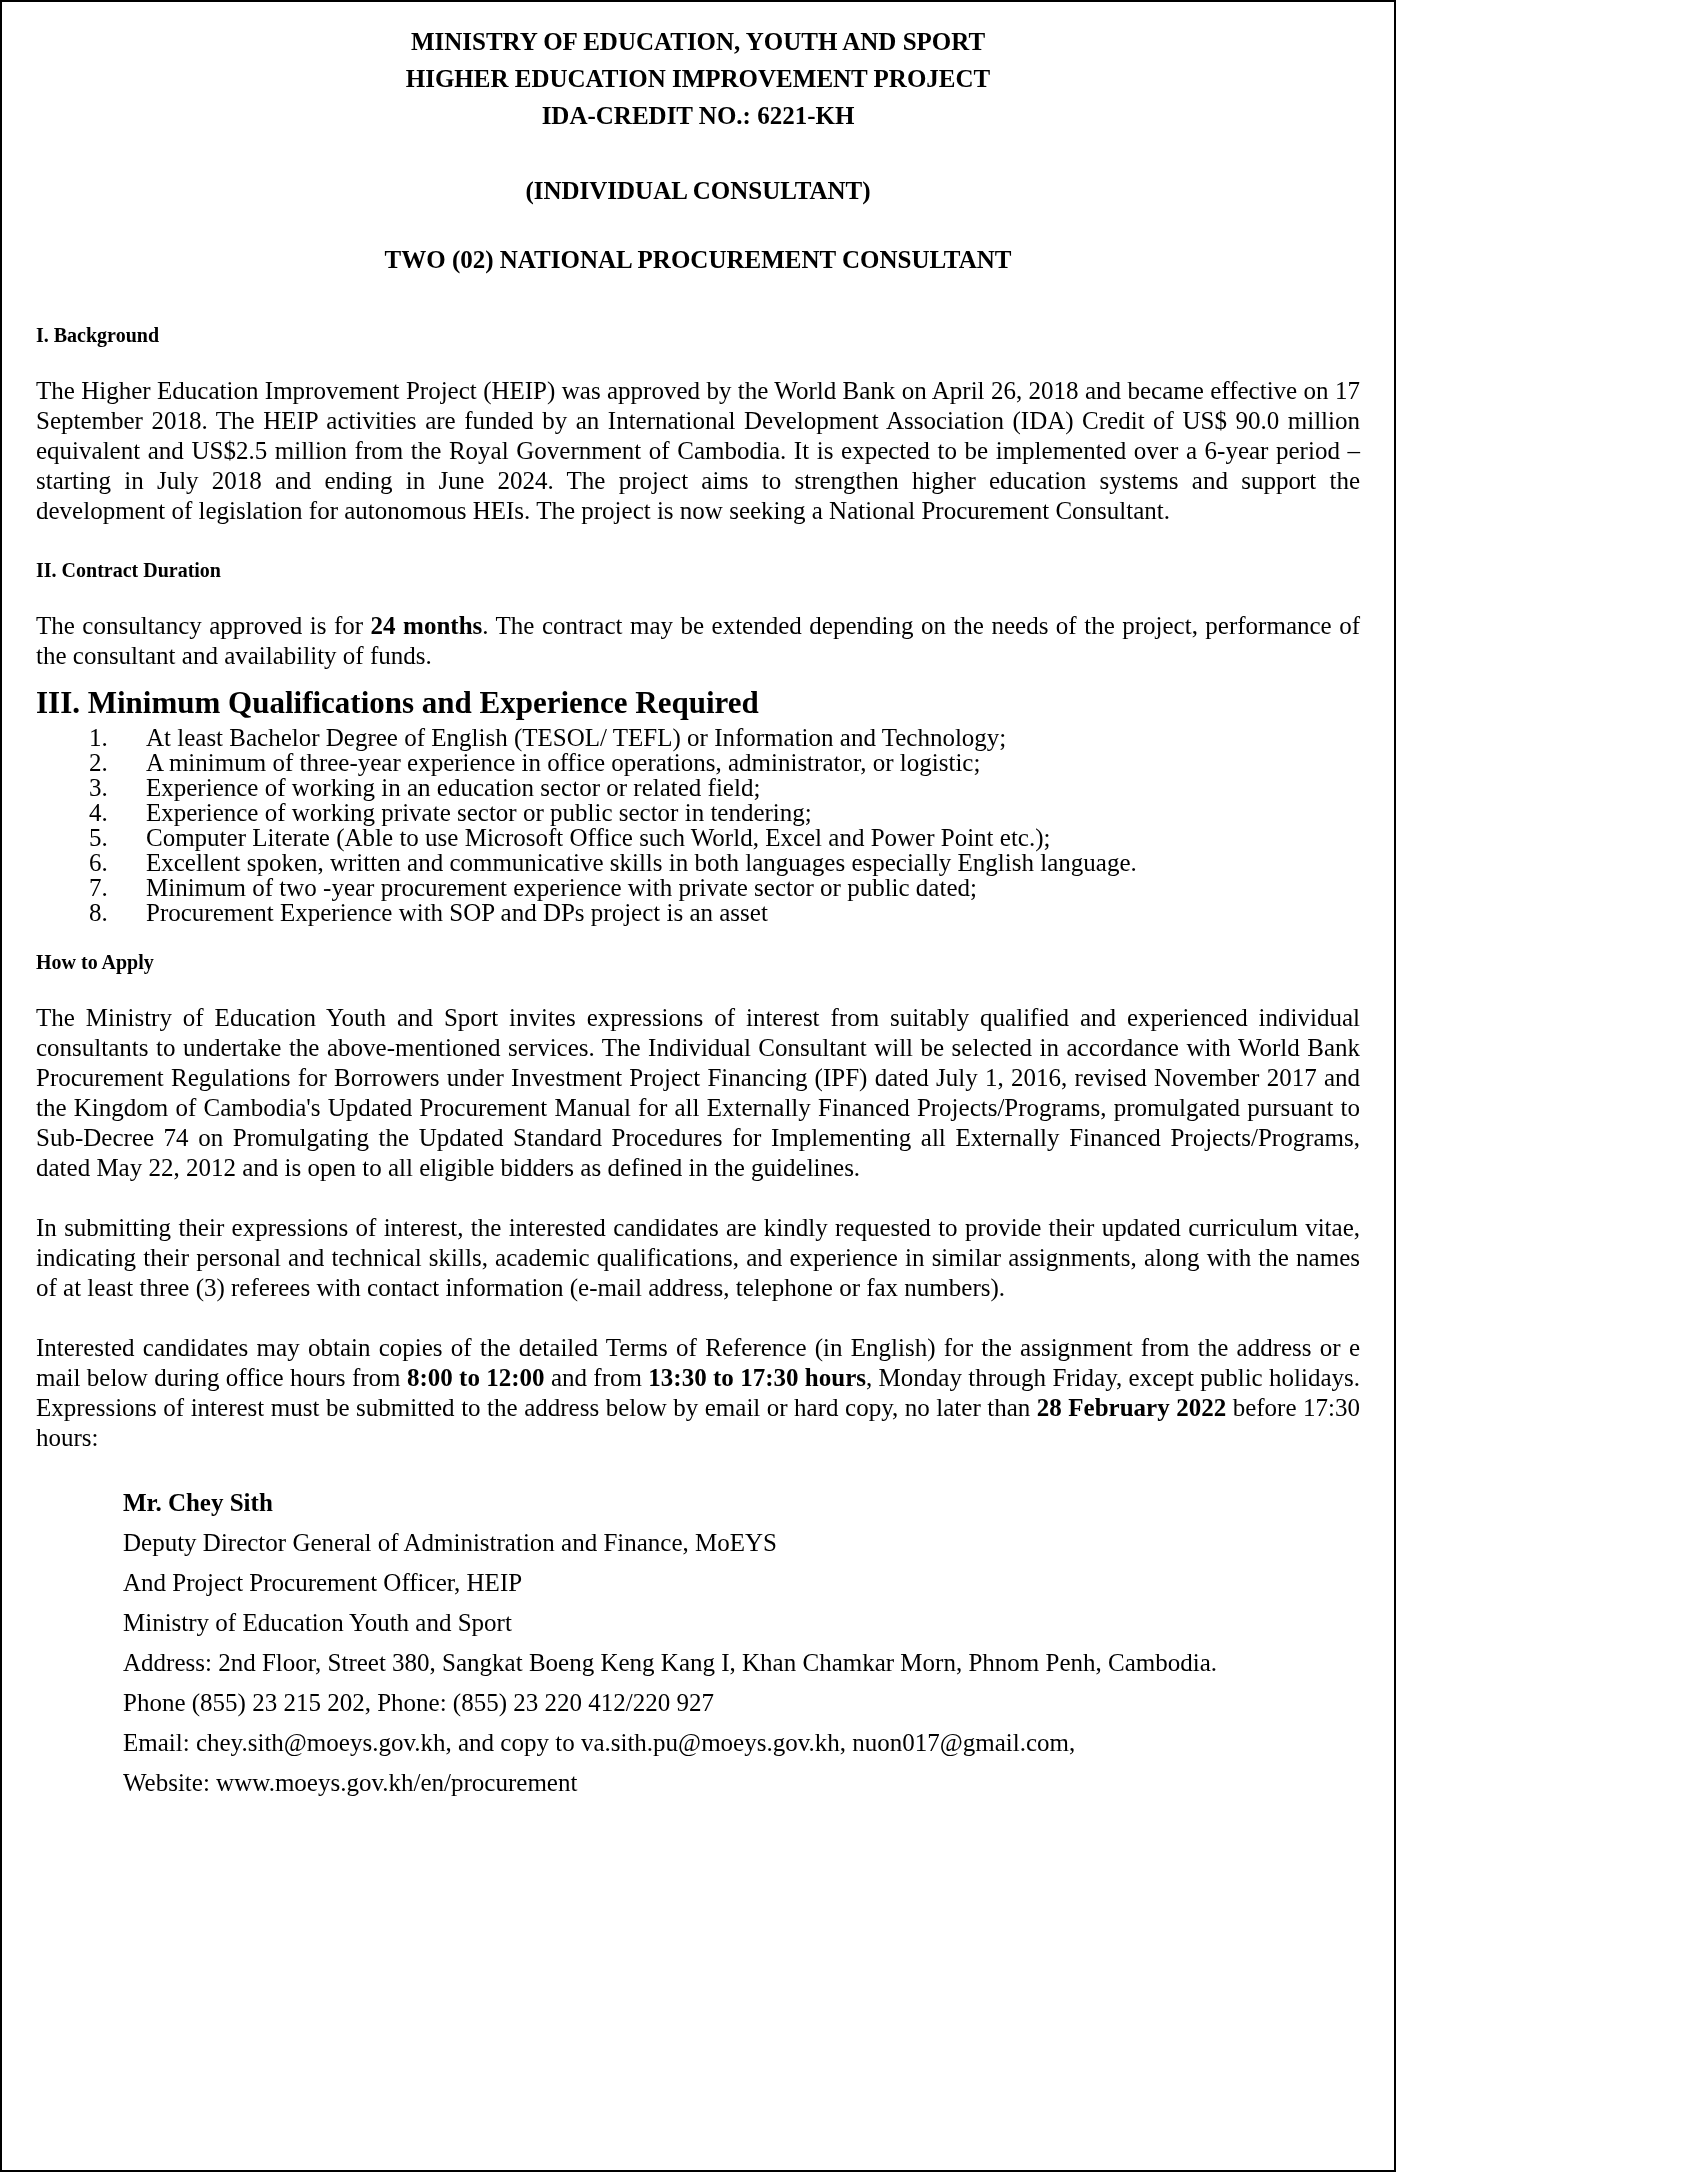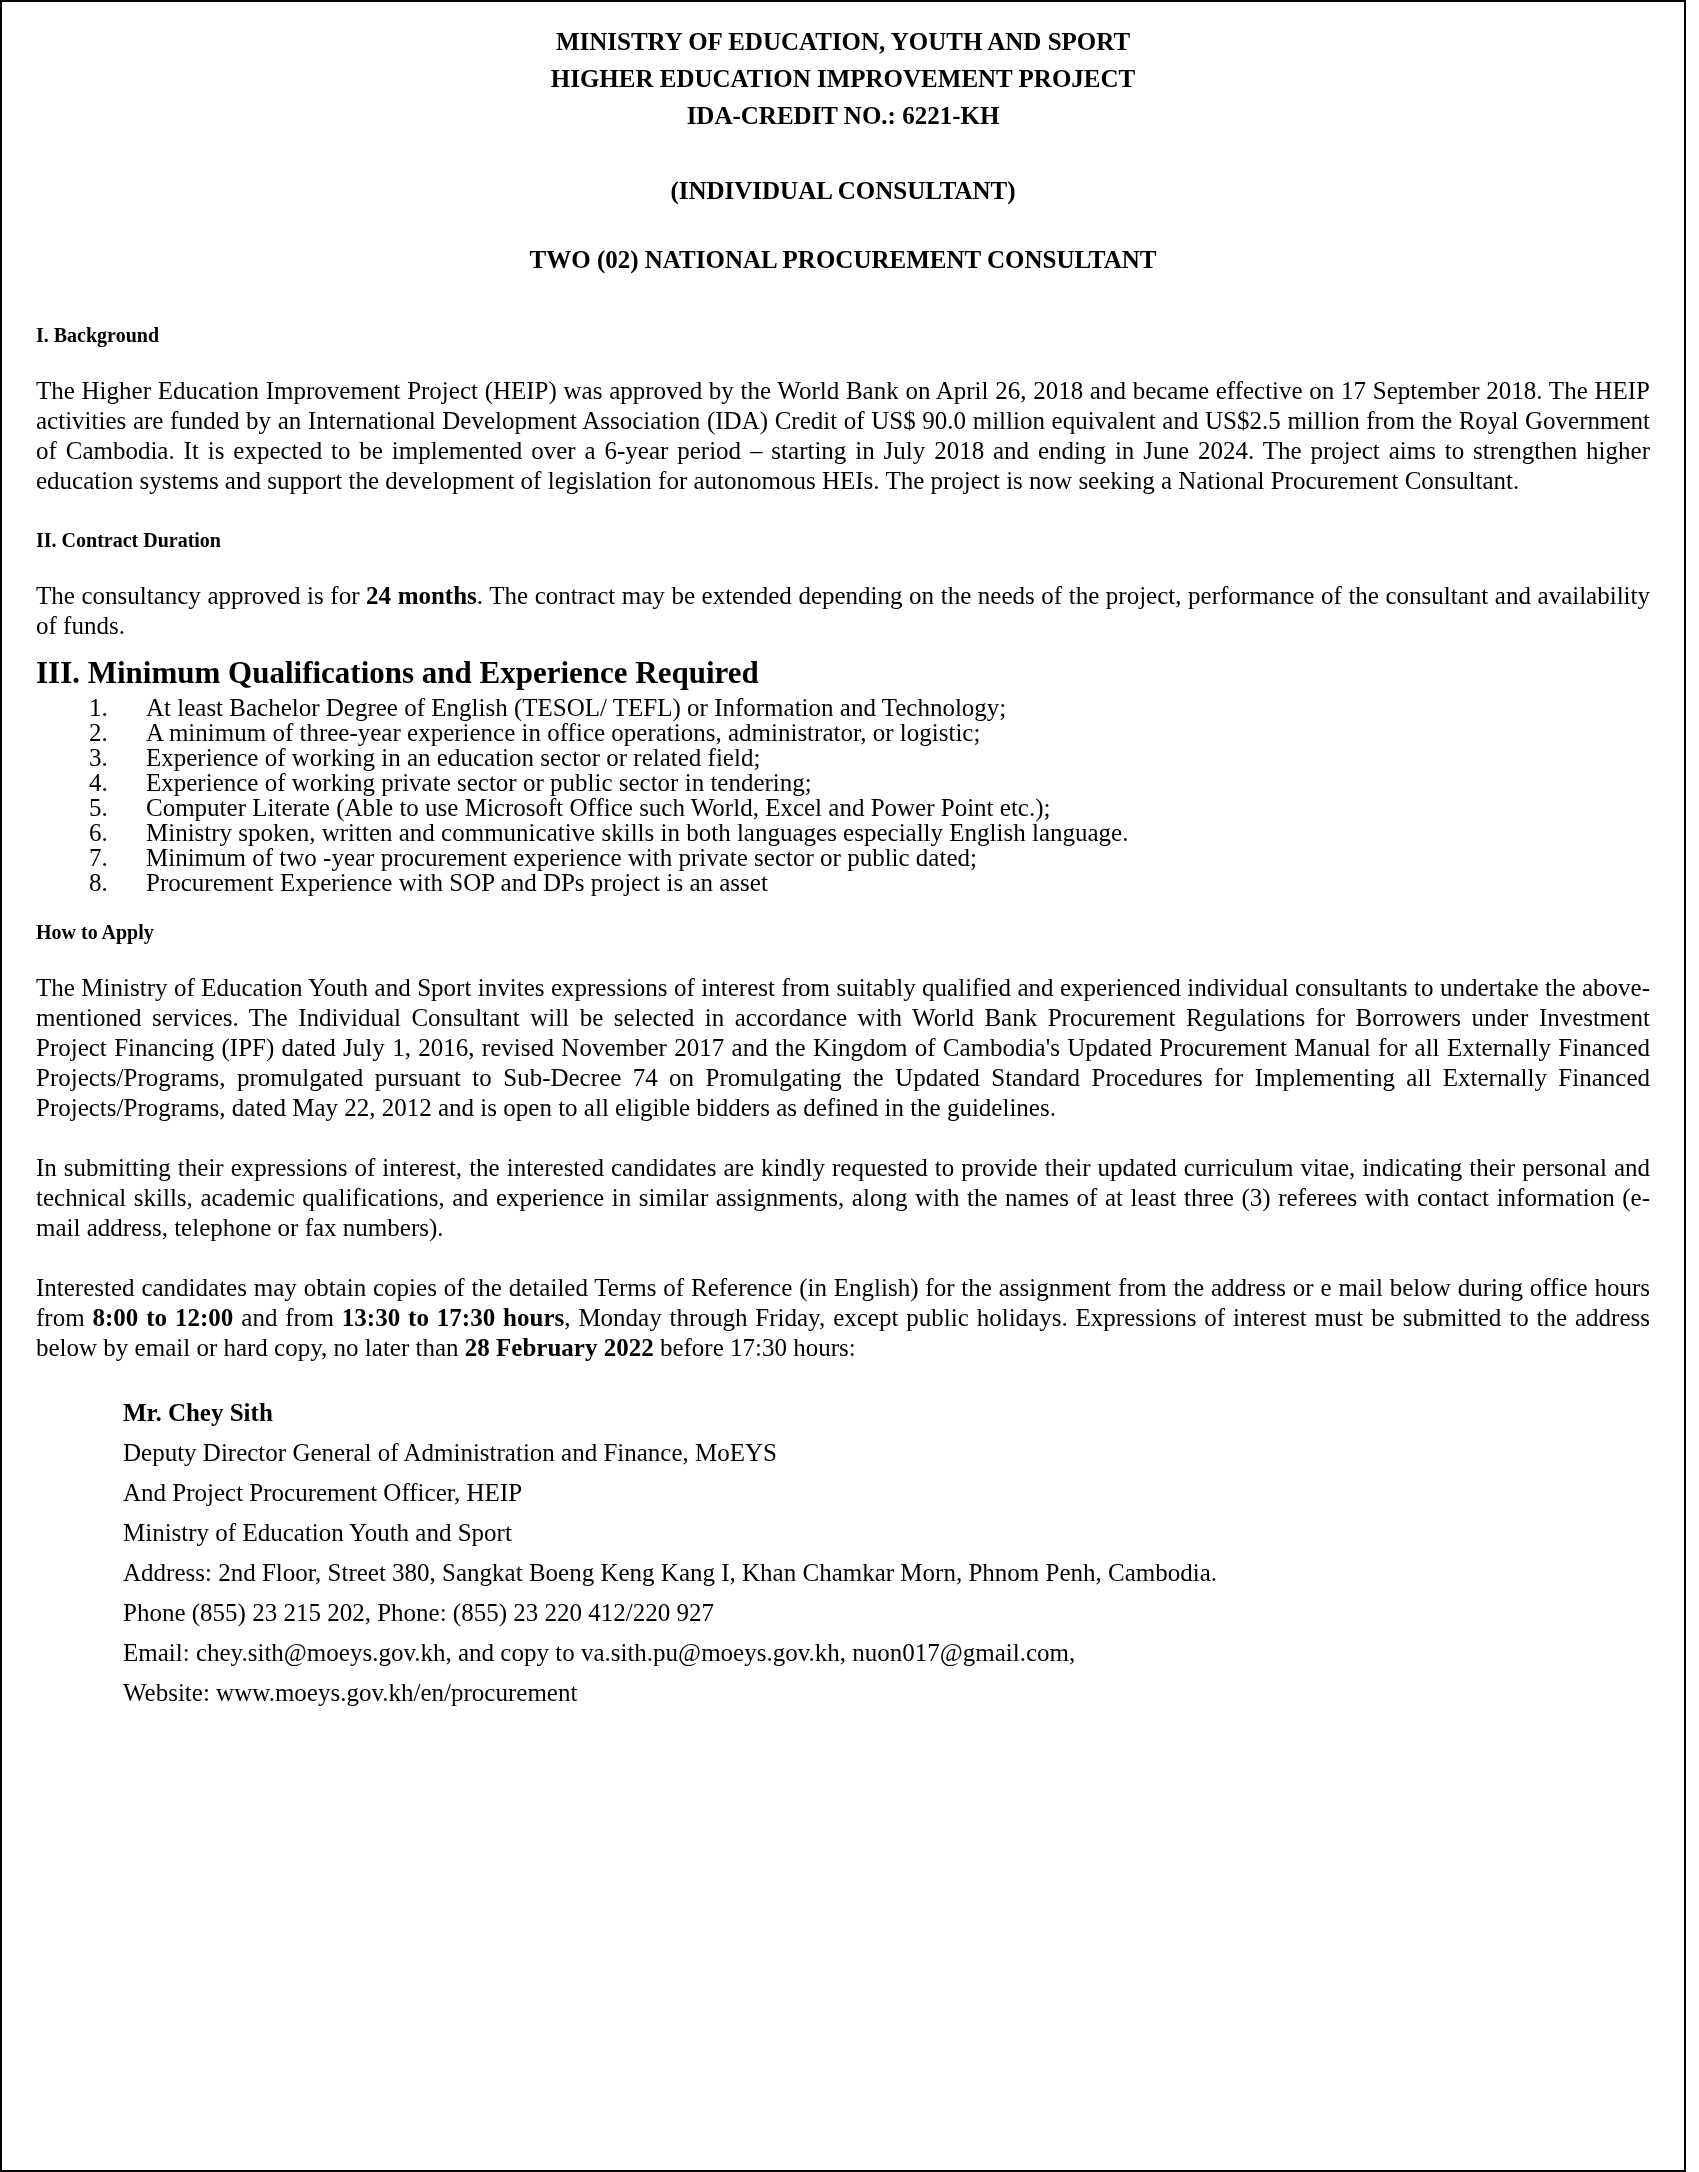--- a/index.html
+++ b/index.html
@@ -1,20 +1,20 @@
 <!DOCTYPE html>
 <html style="font-size:12.8px"><head>
 <meta charset="utf-8">
 <style>
   html, body { margin: 0; padding: 0; background: #ffffff; }
   body { width: 1700px; height: 2172px; overflow: hidden; }
   .page {
     position: relative;
     box-sizing: border-box;
-    width: 1686px; height: 2172px;
+    width: 1396px; height: 2172px;
     border: 2.4px solid #000000;
     background: #ffffff;
     color: #000000;
     font-family: "Liberation Serif", "DejaVu Serif", serif;
     font-size: 25px;
     line-height: 30px;
     padding: 21px 34px 0 34px;
   }
   .hdr { text-align: center; font-weight: bold; font-size: 25px; line-height: 37px; margin: 0; }
   .hdr-block-1 { margin-top: 0; }
@@ -63,21 +63,21 @@
   <div class="h2 sec-cd-h">II. Contract Duration</div>
   <p class="sec-cd-p"><span>The consultancy approved is for </span><b>24 months</b><span>. The contract may be extended depending on the needs of the project, performance of the consultant and availability of funds.</span></p>
 
   <div class="h2-big sec-q-h">III. Minimum Qualifications and Experience Required</div>
   <ol class="quals">
     <li><span class="num">1.</span><span>At least Bachelor Degree of English (TESOL/ TEFL) or Information and Technology;</span></li>
     <li><span class="num">2.</span><span>A minimum of three-year experience in office operations, administrator, or logistic;</span></li>
     <li><span class="num">3.</span><span>Experience of working in an education sector or related field;</span></li>
     <li><span class="num">4.</span><span>Experience of working private sector or public sector in tendering;</span></li>
     <li><span class="num">5.</span><span>Computer Literate (Able to use Microsoft Office such World, Excel and Power Point etc.);</span></li>
-    <li><span class="num">6.</span><span>Ministry spoken, written and communicative skills in both languages especially English language.</span></li>
+    <li><span class="num">6.</span><span>Excellent spoken, written and communicative skills in both languages especially English language.</span></li>
     <li><span class="num">7.</span><span>Minimum of two -year procurement experience with private sector or public dated;</span></li>
     <li><span class="num">8.</span><span>Procurement Experience with SOP and DPs project is an asset</span></li>
   </ol>
 
   <div class="h2 sec-apply-h">How to Apply</div>
   <p class="sec-apply-p1">The Ministry of Education Youth and Sport invites expressions of interest from suitably qualified and experienced individual consultants to undertake the above-mentioned services. The Individual Consultant will be selected in accordance with World Bank Procurement Regulations for Borrowers under Investment Project Financing (IPF) dated July 1, 2016, revised November 2017 and the Kingdom of Cambodia's Updated Procurement Manual for all Externally Financed Projects/Programs, promulgated pursuant to Sub-Decree 74 on Promulgating the Updated Standard Procedures for Implementing all Externally Financed Projects/Programs, dated May 22, 2012 and is open to all eligible bidders as defined in the guidelines.</p>
   <p class="gap-p">In submitting their expressions of interest, the interested candidates are kindly requested to provide their updated curriculum vitae, indicating their personal and technical skills, academic qualifications, and experience in similar assignments, along with the names of at least three (3) referees with contact information (e-mail address, telephone or fax numbers).</p>
   <p class="gap-p"><span>Interested candidates may obtain copies of the detailed Terms of Reference (in English) for the assignment from the address or e mail below during office hours from </span><b>8:00 to 12:00</b><span> and from </span><b>13:30 to 17:30 hours</b><span>, Monday through Friday, except public holidays. Expressions of interest must be submitted to the address below by email or hard copy, no later than </span><b>28 February 2022</b><span> before 17:30 hours:</span></p>
 
   <div class="contact">

